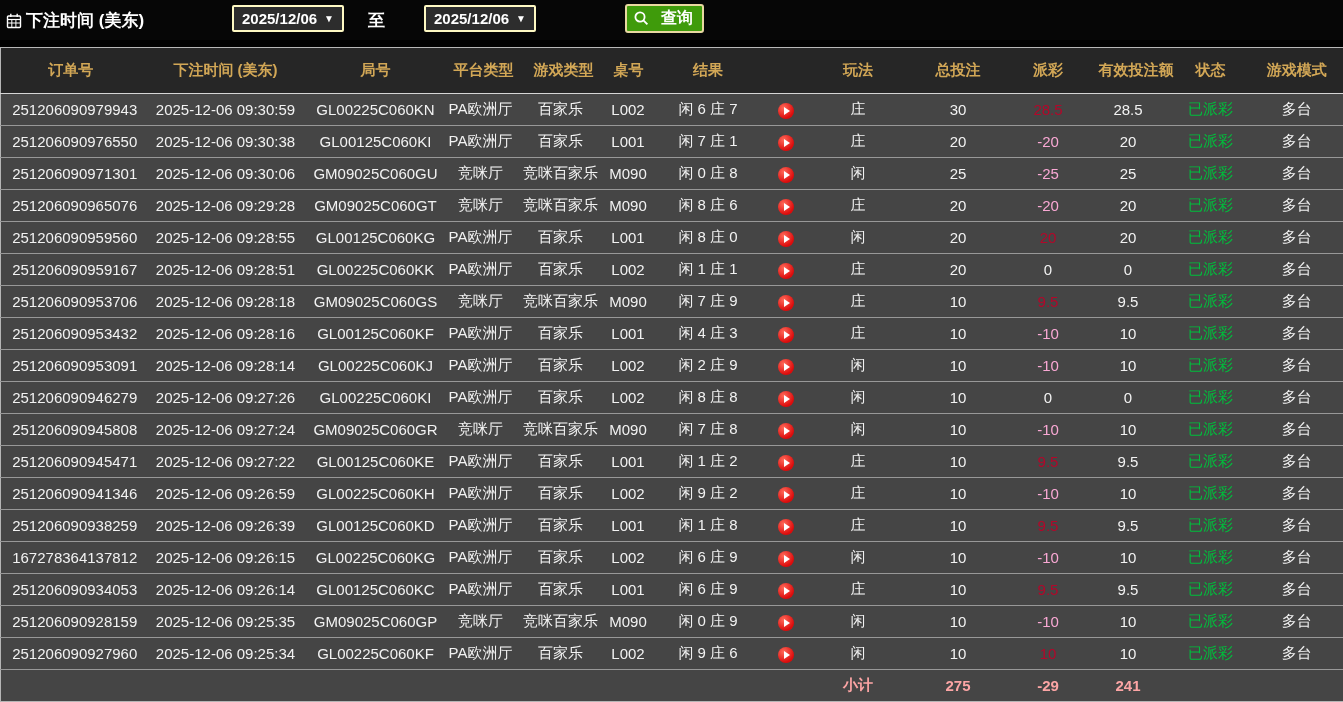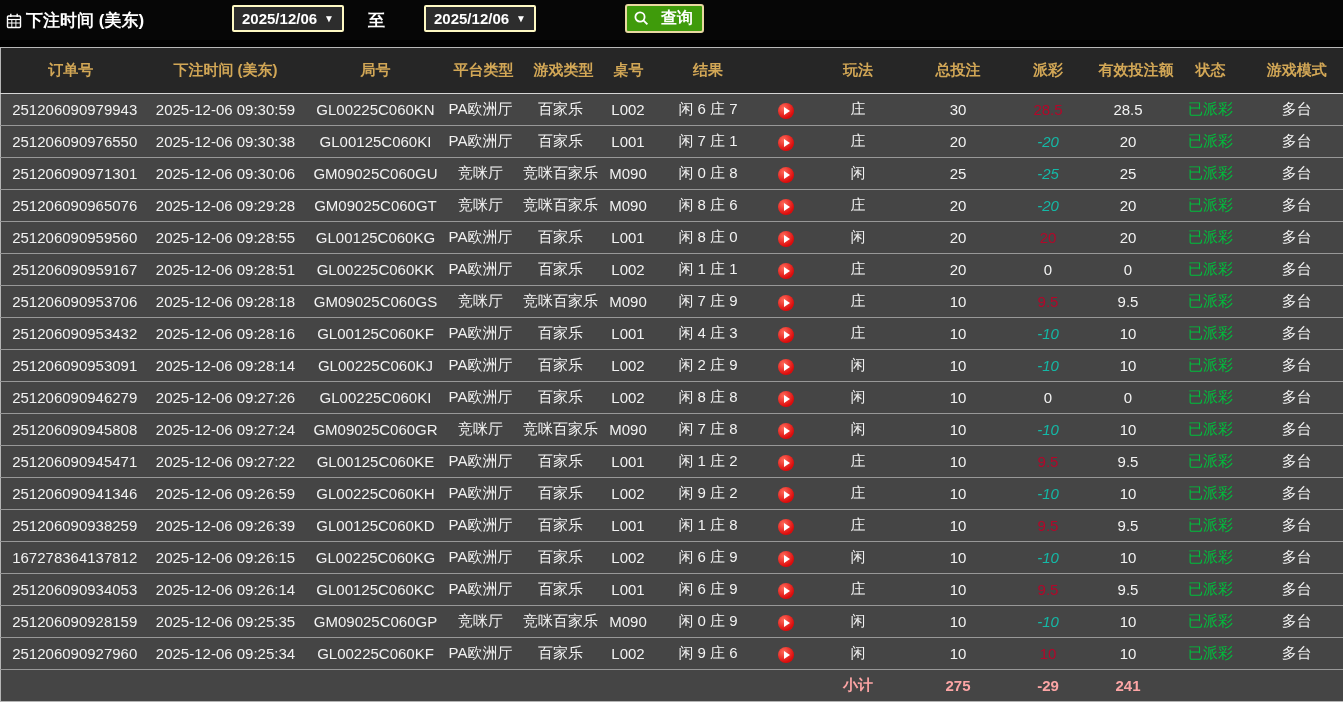--- a/index.html
+++ b/index.html
@@ -48,21 +48,21 @@
     border-bottom:1px solid #d5d5d5;padding:13px;white-space:nowrap;
   }
   tbody tr{height:28px;}
   tbody td{
     color:#f2f2f2;font-size:15px;text-align:center;padding:0;
     border-top:1px solid #989898;white-space:nowrap;overflow:hidden;
   }
   tbody tr:first-child td{border-top:none;}
   td.c-order{text-align:center;padding-left:8px;}
   td.pos{color:#b3072a;}
-  td.neg{color:#14b8a6;font-style:italic;}
+  td.neg{color:#f9a8d4;}
   td.c-status{color:#00be3c;font-family:Liberation Serif, serif;}
   tr.summary td{color:#fca5a5;font-weight:bold;}
   
   .play{
     display:inline-block;width:16px;height:16px;border-radius:50%;
     background:radial-gradient(circle at 35% 30%, #ff6a5a, #dc0b0b 70%);
     position:relative;vertical-align:middle;cursor:pointer;
   }
   .play::after{
     content:"";position:absolute;left:6px;top:4px;

